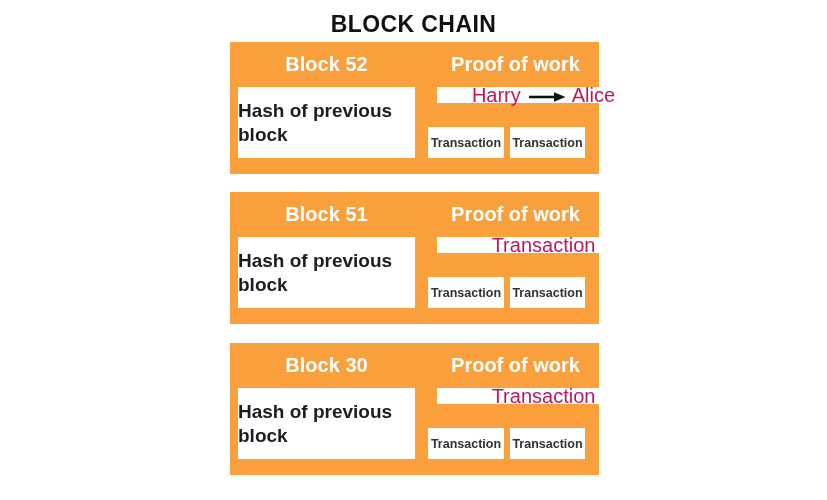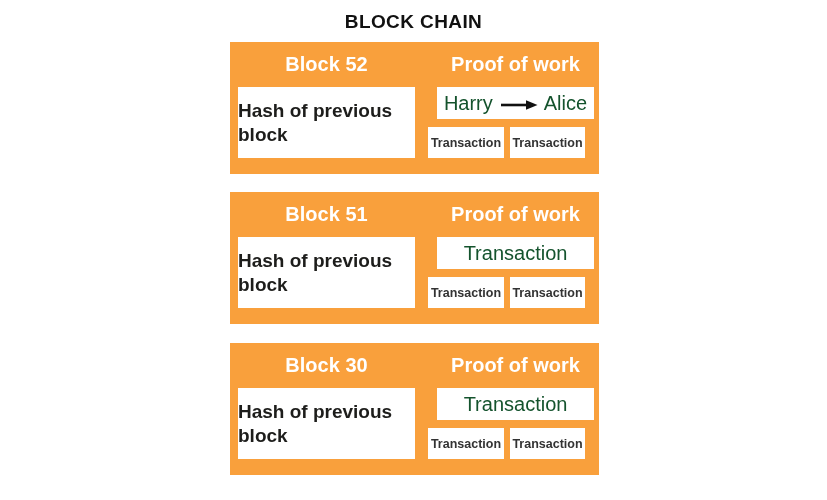--- a/index.html
+++ b/index.html
@@ -3,21 +3,21 @@
 <meta charset="utf-8">
 <style>
   html,body { margin:0; padding:0; }
   body { font-family: "Liberation Sans", sans-serif; background:#ffffff; }
   .stage {
     position:relative; width:827px; height:500px; background:#ffffff;
     overflow:hidden; margin:0 auto;
   }
   .page-title {
     position:absolute; left:0; right:0; top:11px;
-    text-align:center; font-size:19px; font-weight:700;
+    text-align:center; font-size:23px; font-weight:700;
     letter-spacing:0.4px; color:#111111;
   }
   .block {
     position:absolute; left:230px; width:369px; height:132px;
     background:#F9A03C;
   }
   .block-52 { top:42px; }
   .block-51 { top:192px; }
   .block-50 { top:343px; }
   .col-left  { position:absolute; left:8px;   width:177px; }
@@ -26,22 +26,22 @@
     top:0; height:45px; display:flex; align-items:center; justify-content:center;
     color:#ffffff; font-size:20px; font-weight:700;text-align:center;
   }
   .whitebox { background:#ffffff; display:flex; align-items:center; justify-content:center; }
   .hash-box {
     top:45px; height:71px;
     font-size:19px; font-weight:700; color:#1d1d1b;
     text-align:left; line-height:1.22;
   }
   .main-tx-box {
-    top:45px; height:32px;
-    font-size:20px; font-weight:400; color:#14532d; white-space:nowrap;
+    top:45px; height:16px;
+    font-size:20px; font-weight:400; color:#be185d; white-space:nowrap;padding-left:28px;
   }
   .arrow-icon { display:inline-block; margin:2px 6px 0 7px; }
   .small-tx-box {
     position:absolute; top:85px; height:31px; background:#ffffff;
     display:flex; align-items:center; justify-content:center;
     font-size:12.5px; font-weight:600; color:#333333; white-space:nowrap;
   }
   .small-tx-1 { left:198px; width:76px; }
   .small-tx-2 { left:280px; width:75px; }
 </style>

